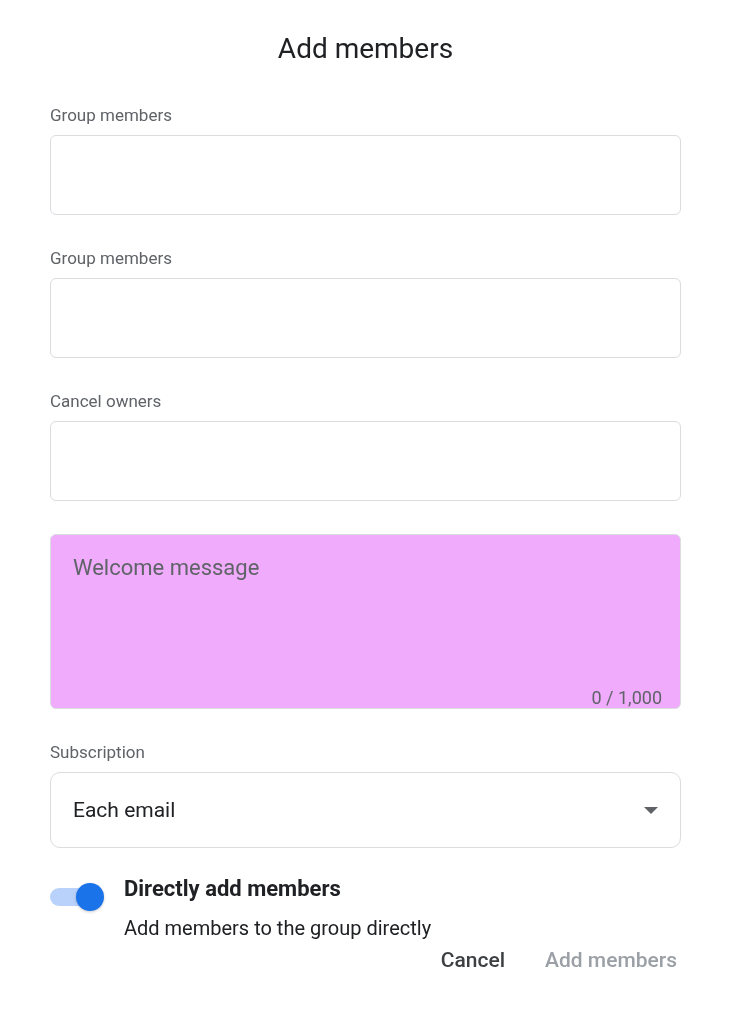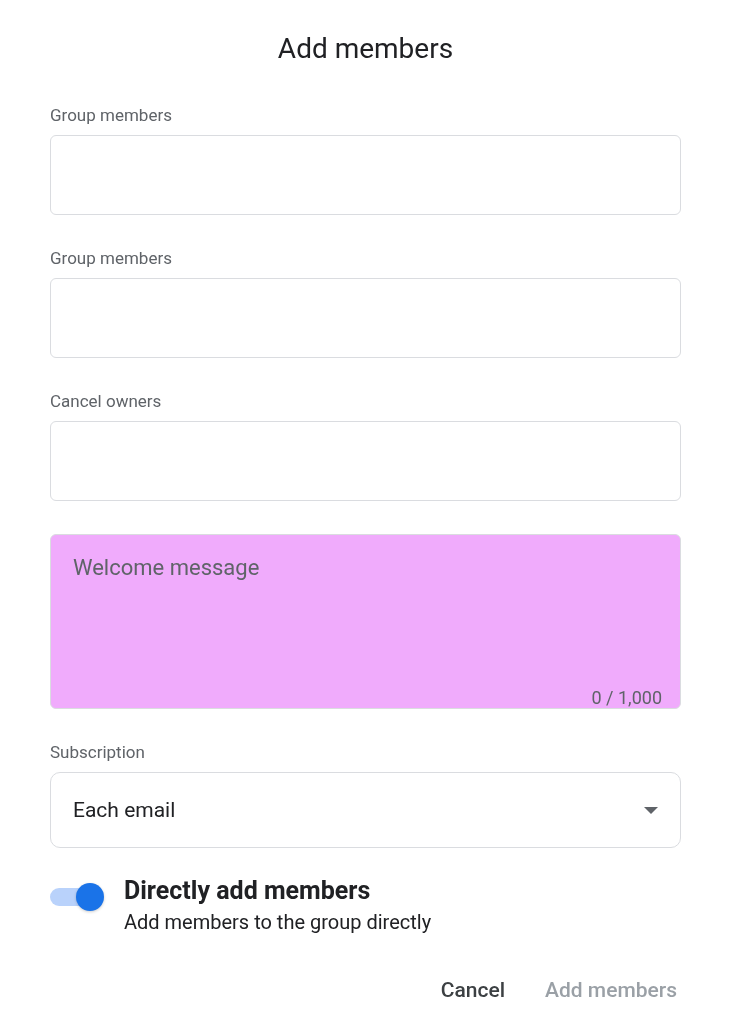--- a/index.html
+++ b/index.html
@@ -132,35 +132,34 @@
       background: #1a73e8;
       border-radius: 50%;
       top: -5px;
       right: -6px;
       box-shadow: 0 1px 3px rgba(0,0,0,0.2);
     }
     .toggle-text {
       flex: 1;
     }
     .toggle-title {
-      font-size: 25px;
+      font-size: 22px;
       font-weight: 700;
       color: #202124;
-      margin-bottom: 5px;
+      margin-bottom: 15px;
     }
     .toggle-subtitle {
       font-size: 20px;
       color: #202124;
       font-weight: 400;
     }
     .actions {
       display: flex;
       justify-content: flex-end;
       gap: 32px;
-      margin-top: 36px;
       align-items: center;
     }
     .btn {
       font-size: 21px;
       font-weight: 500;
       background: none;
       border: none;
       cursor: pointer;
       padding: 8px 4px;
       font-family: inherit;

